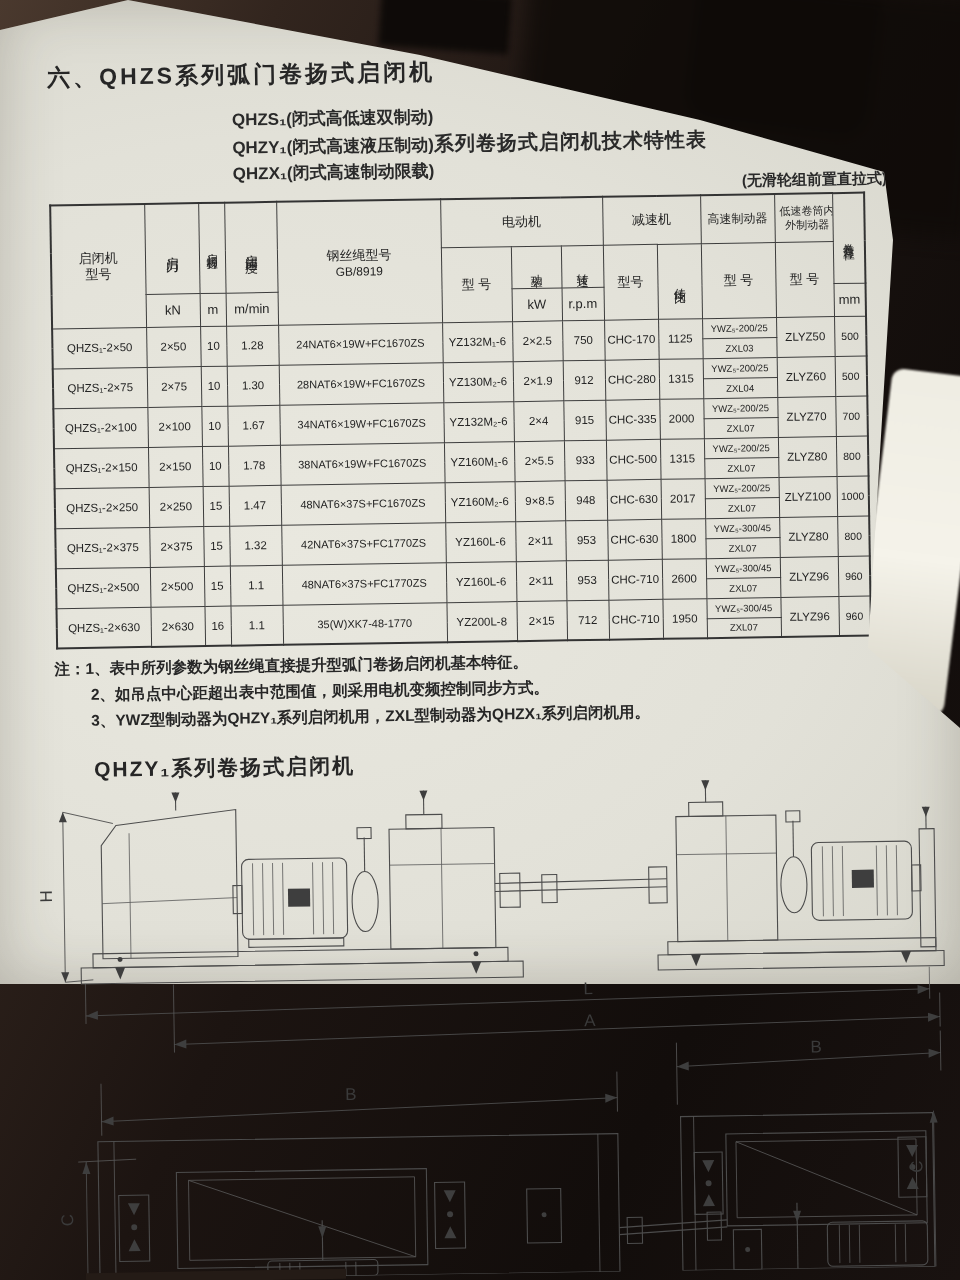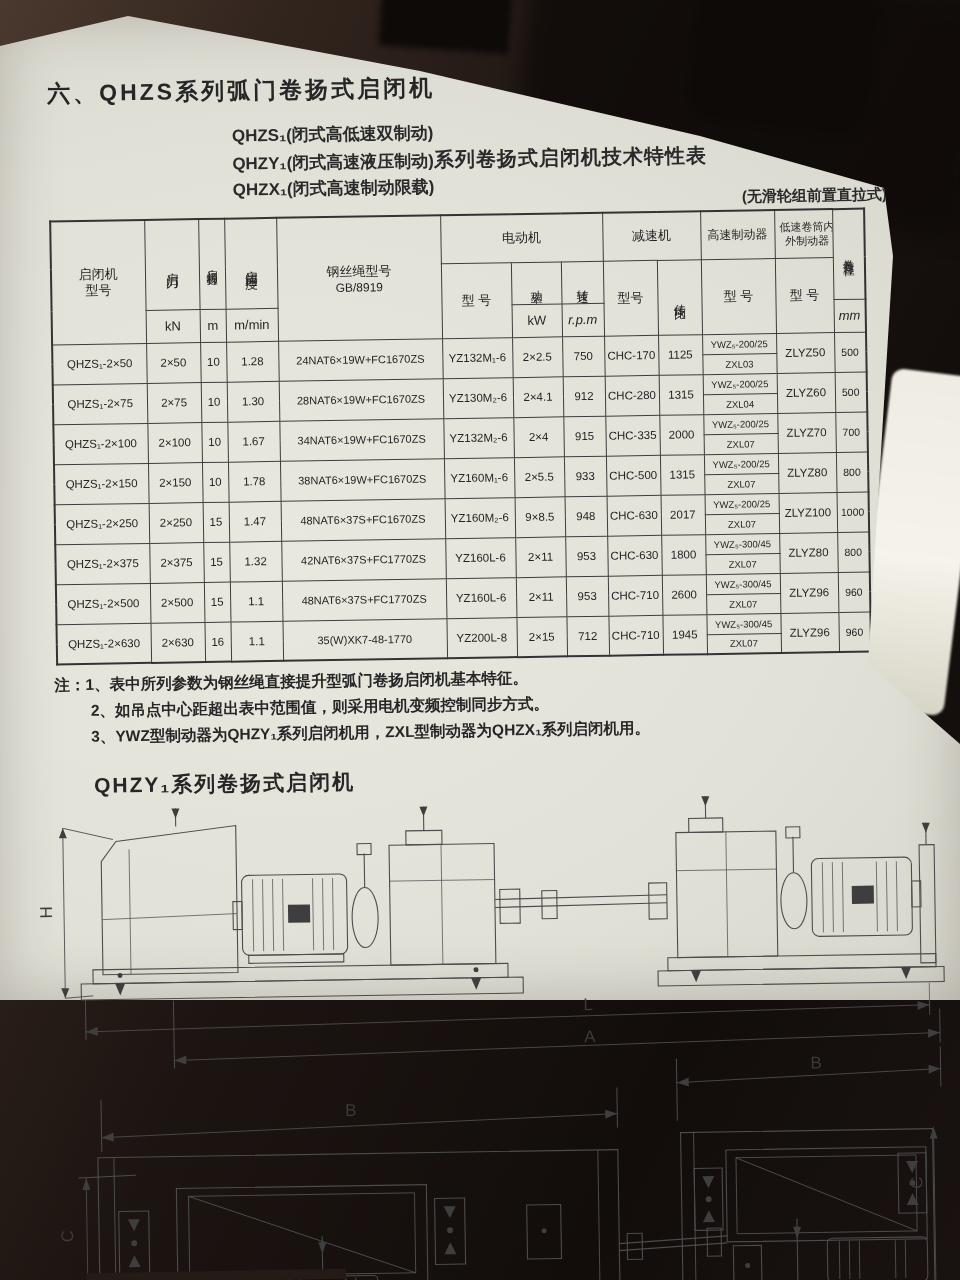--- a/index.html
+++ b/index.html
@@ -10,21 +10,21 @@
   }
   .bg-shape{position:absolute;}
   #bg-post1{left:380px;top:-8px;width:130px;height:58px;background:#0e0a08;transform:rotate(4deg);filter:blur(3px);}
   #bg-post2{left:690px;top:-10px;width:185px;height:140px;background:#0c0907;transform:rotate(7deg);border-radius:0 0 30px 30px;filter:blur(4px);}
   #bg-shade{left:520px;top:-20px;width:460px;height:240px;background:#0f0b08;transform:rotate(5deg);filter:blur(10px);opacity:.8;}
   #white-sheet{left:872px;top:372px;width:92px;height:340px;background:linear-gradient(180deg,#efede3,#f5f3ea 55%,#d8d5c8);
     transform:rotate(7deg);border-radius:12px;filter:blur(1px);z-index:1;}
   #bottom-sliver{left:86px;top:1271px;width:260px;height:10px;background:#241b16;transform:rotate(-1deg);z-index:3;}
 
   #paper{
-    position:absolute;left:0;top:16px;width:960px;height:984px;z-index:2;
+    position:absolute;left:0;top:0;width:960px;height:984px;z-index:2;
     background:
       radial-gradient(1200px 900px at 30% 55%, #e9e8df 0%, #e2e1d8 45%, #d6d5cb 80%, #cccbc1 100%);
     clip-path:polygon(0px 30px,128px 0px,420px 55px,700px 120px,884px 172px,893px 240px,868px 648px,960px 728px,960px 1280px,0px 1280px);
     box-shadow:inset 0 0 60px rgba(60,50,40,.25);
   }
   #content{position:absolute;left:0;top:0;width:960px;height:1280px;transform:rotate(-0.9deg);transform-origin:80px 640px;color:#2b2b2b;}
 
   #page-title{position:absolute;left:56px;top:62px;font-size:23px;font-weight:bold;letter-spacing:3px;color:#262626;}
   #subtitle{position:absolute;left:240px;top:110px;font-size:17px;font-weight:600;color:#2a2a2a;line-height:26px;white-space:nowrap;}
   #subtitle .big{font-size:20px;font-weight:bold;letter-spacing:1px;}
@@ -36,21 +36,21 @@
     padding:1px 1px;color:#242424;overflow:hidden;}
   #spec-table th{font-size:13px;font-weight:500;}
   #spec-table td{font-size:11.5px;font-weight:500;}
   #spec-table td.sub{font-size:9.5px;}
   #spec-table td.rope{font-size:11px;letter-spacing:0;}
   #spec-table td.drum{font-size:10.5px;}
   .vert{writing-mode:vertical-rl;text-orientation:upright;margin:0 auto;letter-spacing:2px;line-height:1.05;}
   .hdr-narrow{width:44px;margin:0 auto;line-height:1.25;}
   .hdr-ls{width:62px;margin:8px auto;font-size:11px;line-height:1.3;}
   .unit{font-size:12px;}
-  .unit-small{font-size:9.5px;font-style:italic;}
+  .unit-small{font-size:9.5px;}
   tr.unit-row th{height:30px;}
 
   #notes{position:absolute;left:54px;top:656px;width:830px;font-size:15.5px;font-weight:600;color:#262626;line-height:26px;}
   #notes p{margin:0;}
   #notes p.ind{padding-left:36px;}
   #section2-title{position:absolute;left:92px;top:756px;font-size:21px;font-weight:bold;letter-spacing:2px;color:#262626;}
 
   #drawing{position:absolute;left:18px;top:784px;}
   .ln{fill:none;stroke:#4c4c4c;stroke-width:1.1;}
   .lnt{fill:none;stroke:#5a5a5a;stroke-width:.8;}
@@ -169,21 +169,21 @@
           <tr style="height: 20px;">
             <td class="sub">ZXL03</td>
           </tr>
           <tr style="height: 20px;">
             <td rowspan="2">QHZS₁-2×75</td>
             <td rowspan="2">2×75</td>
             <td rowspan="2">10</td>
             <td rowspan="2">1.30</td>
             <td rowspan="2" class="rope">28NAT6×19W+FC1670ZS</td>
             <td rowspan="2">YZ130M₂-6</td>
-            <td rowspan="2">2×4.1</td>
+            <td rowspan="2">2×1.9</td>
             <td rowspan="2">912</td>
             <td rowspan="2">CHC-280</td>
             <td rowspan="2">1315</td>
             <td class="sub">YWZ₅-200/25</td>
             <td rowspan="2">ZLYZ60</td>
             <td rowspan="2" class="drum">500</td>
           </tr>
           <tr style="height: 20px;">
             <td class="sub">ZXL04</td>
           </tr>
@@ -280,21 +280,21 @@
           <tr style="height: 20px;">
             <td rowspan="2">QHZS₁-2×630</td>
             <td rowspan="2">2×630</td>
             <td rowspan="2">16</td>
             <td rowspan="2">1.1</td>
             <td rowspan="2" class="rope">35(W)XK7-48-1770</td>
             <td rowspan="2">YZ200L-8</td>
             <td rowspan="2">2×15</td>
             <td rowspan="2">712</td>
             <td rowspan="2">CHC-710</td>
-            <td rowspan="2">1945</td>
+            <td rowspan="2">1950</td>
             <td class="sub">YWZ₅-300/45</td>
             <td rowspan="2">ZLYZ96</td>
             <td rowspan="2" class="drum">960</td>
           </tr>
           <tr style="height: 20px;">
             <td class="sub">ZXL07</td>
           </tr>
         </tbody>
     </table>
 

